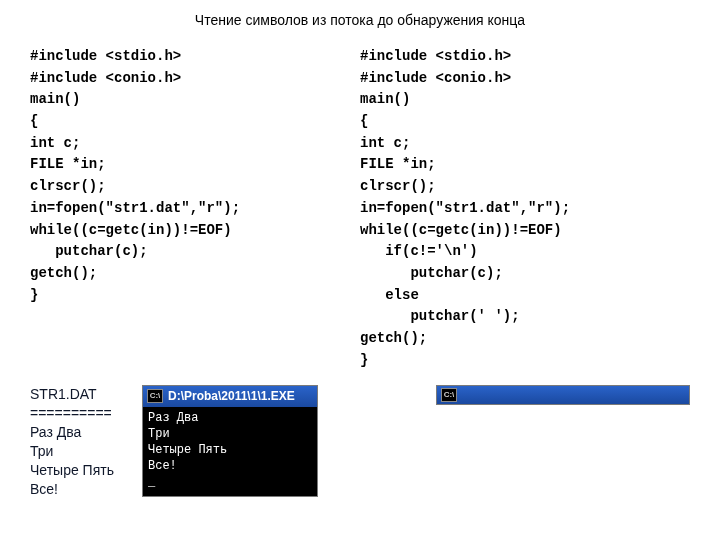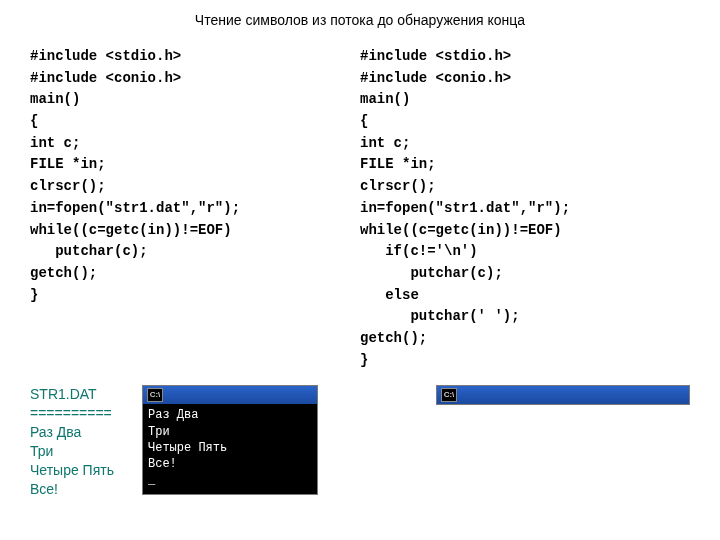--- a/index.html
+++ b/index.html
@@ -40,21 +40,21 @@
     flex-direction: row;
     padding: 0 30px;
     margin-top: 14px;
     align-items: flex-start;
   }
   .strblock {
     font-family: Arial, sans-serif;
     font-size: 14px;
     white-space: pre;
     line-height: 1.35;
-    color: #0f766e;
+    color: #0f172a;
     margin-right: 14px;
     min-width: 98px;
   }
   .console {
     background: #000;
     color: #fff;
     font-family: "Lucida Console","Courier New",monospace;
     font-size: 12px;
     line-height: 1.35;
     border: 1px solid #7a7a7a;
@@ -138,20 +138,21 @@
   <div class="strblock">STR1.DAT
 ==========
 Раз Два
 Три
 Четыре Пять
 Все!</div>
 
   <div class="console console1">
     <div class="titlebar">
       <span class="cicon">C:\</span>
+      <span>D:\Proba\2011\1\1.EXE</span>
     </div>
     <div class="body">Раз Два
 Три
 Четыре Пять
 Все!
 _</div>
   </div>
 
   <div class="console console2">
     <div class="titlebar">

